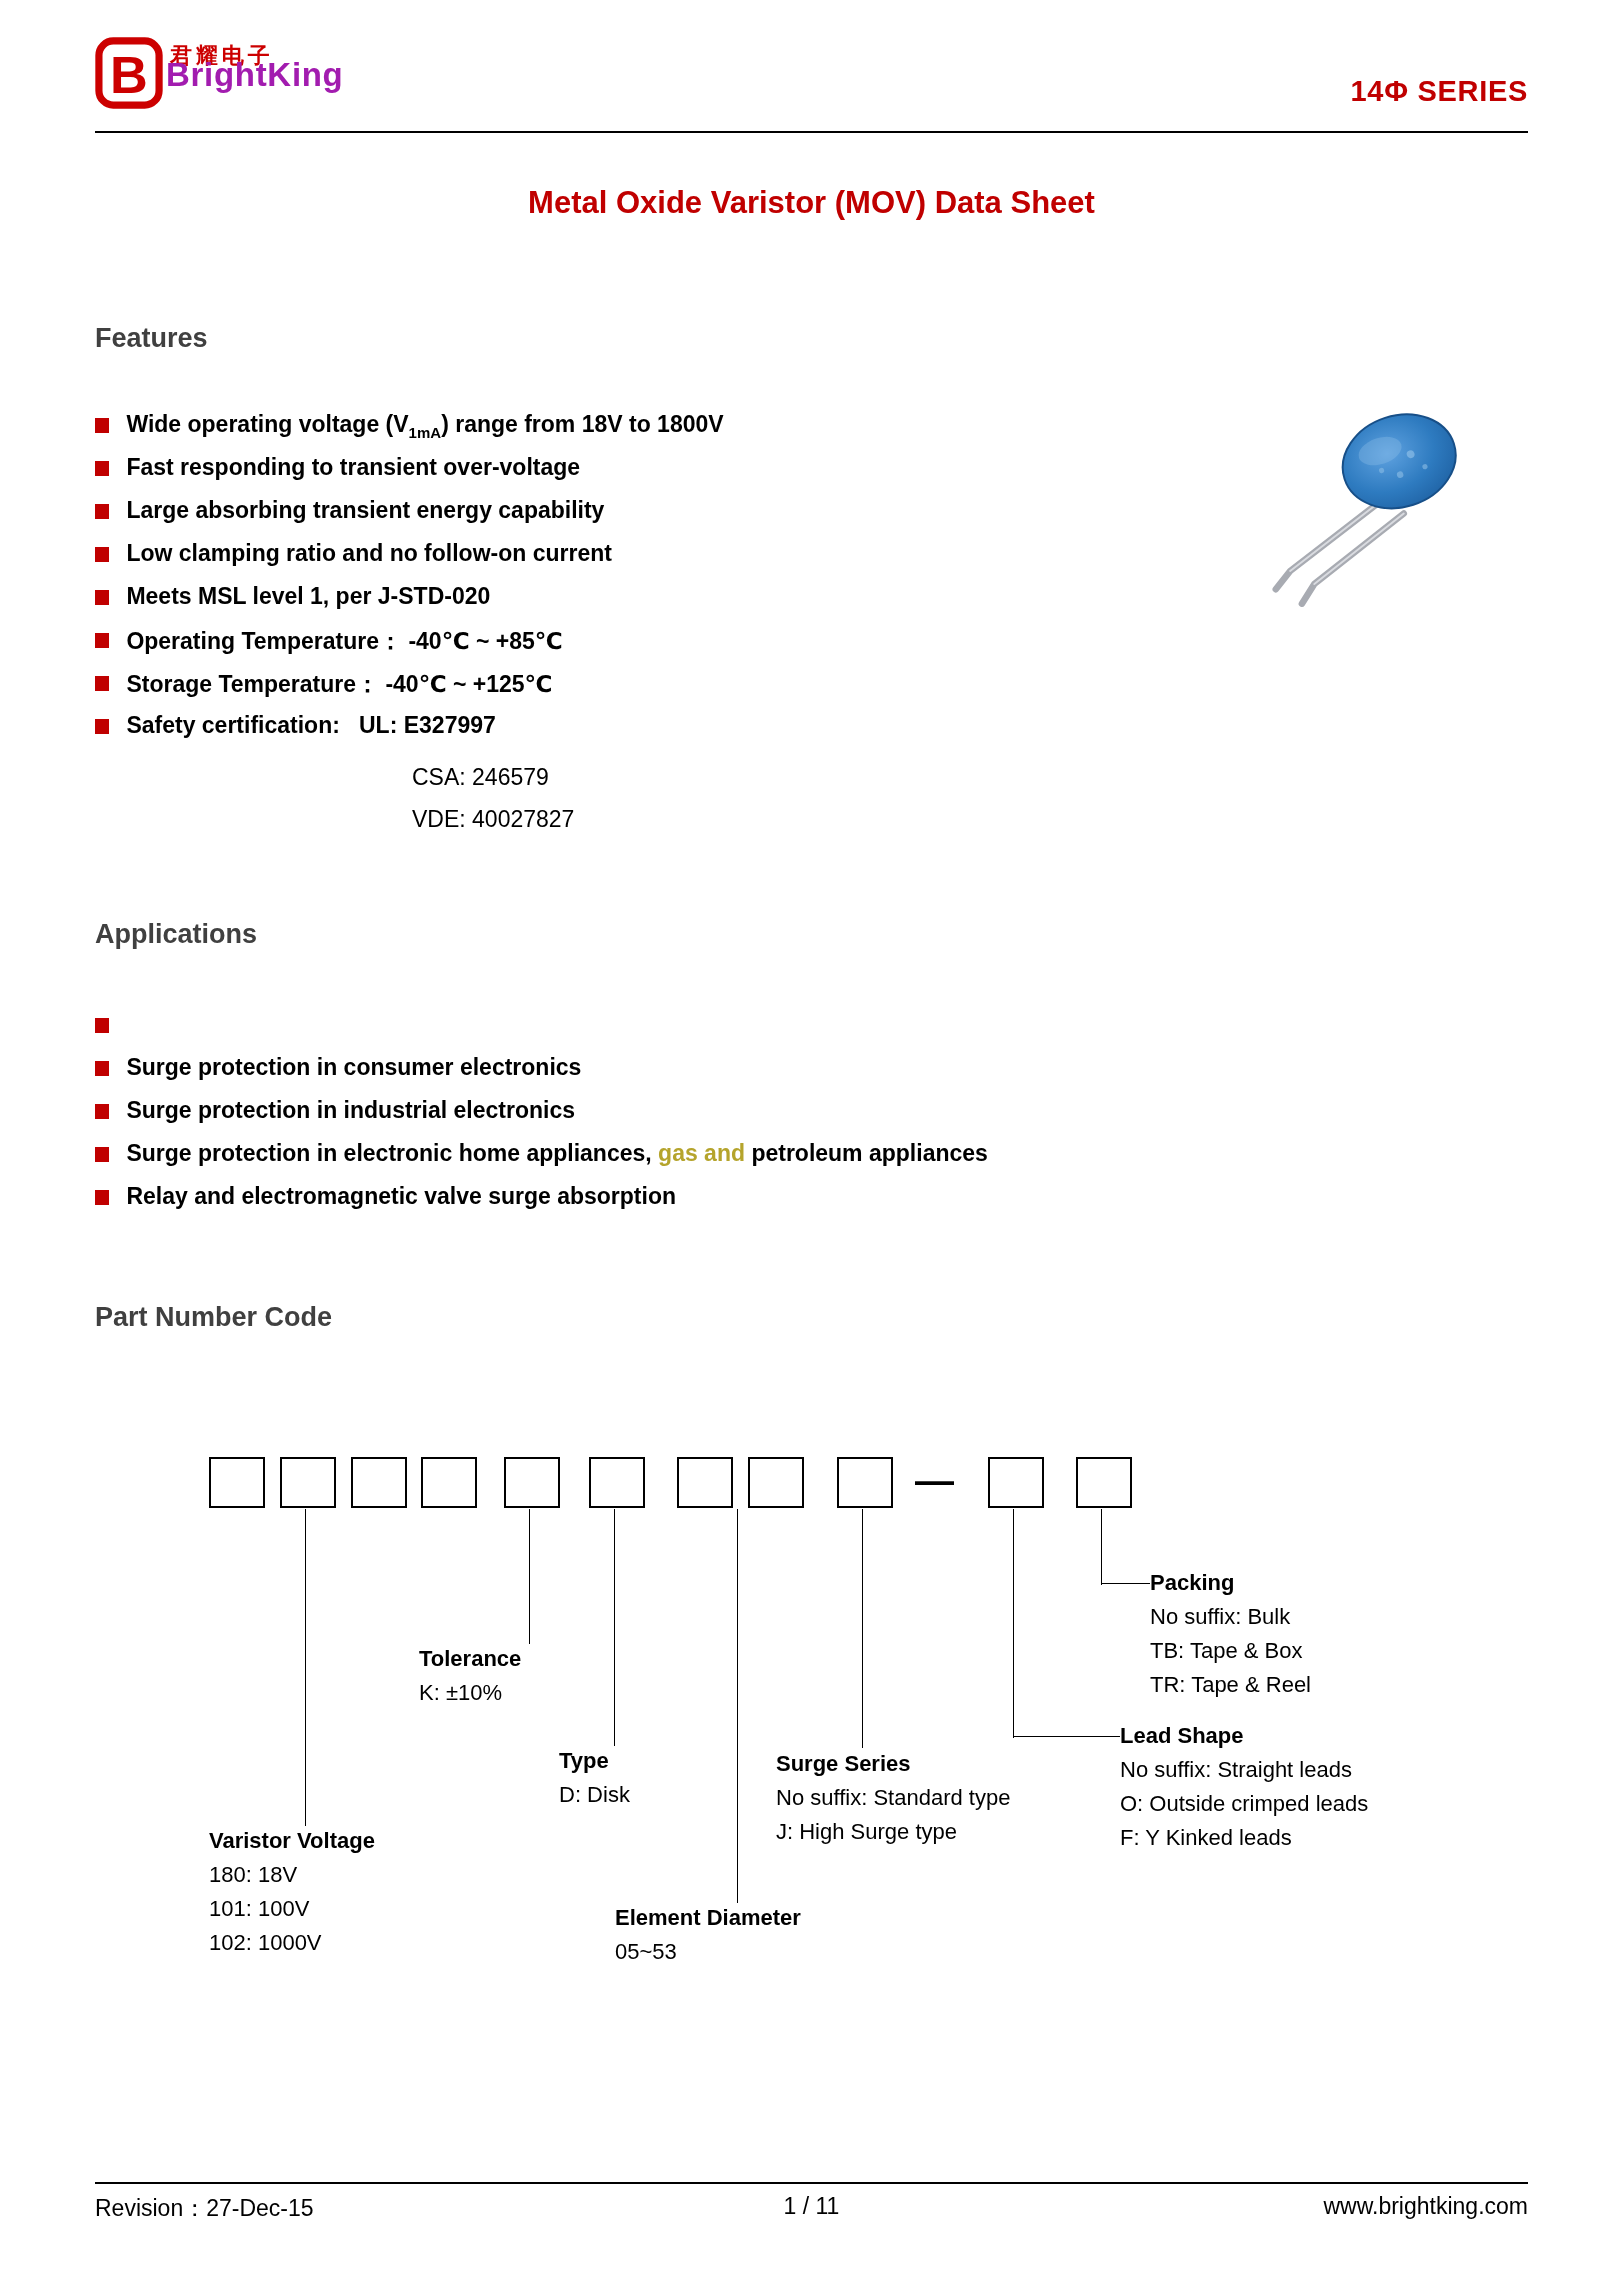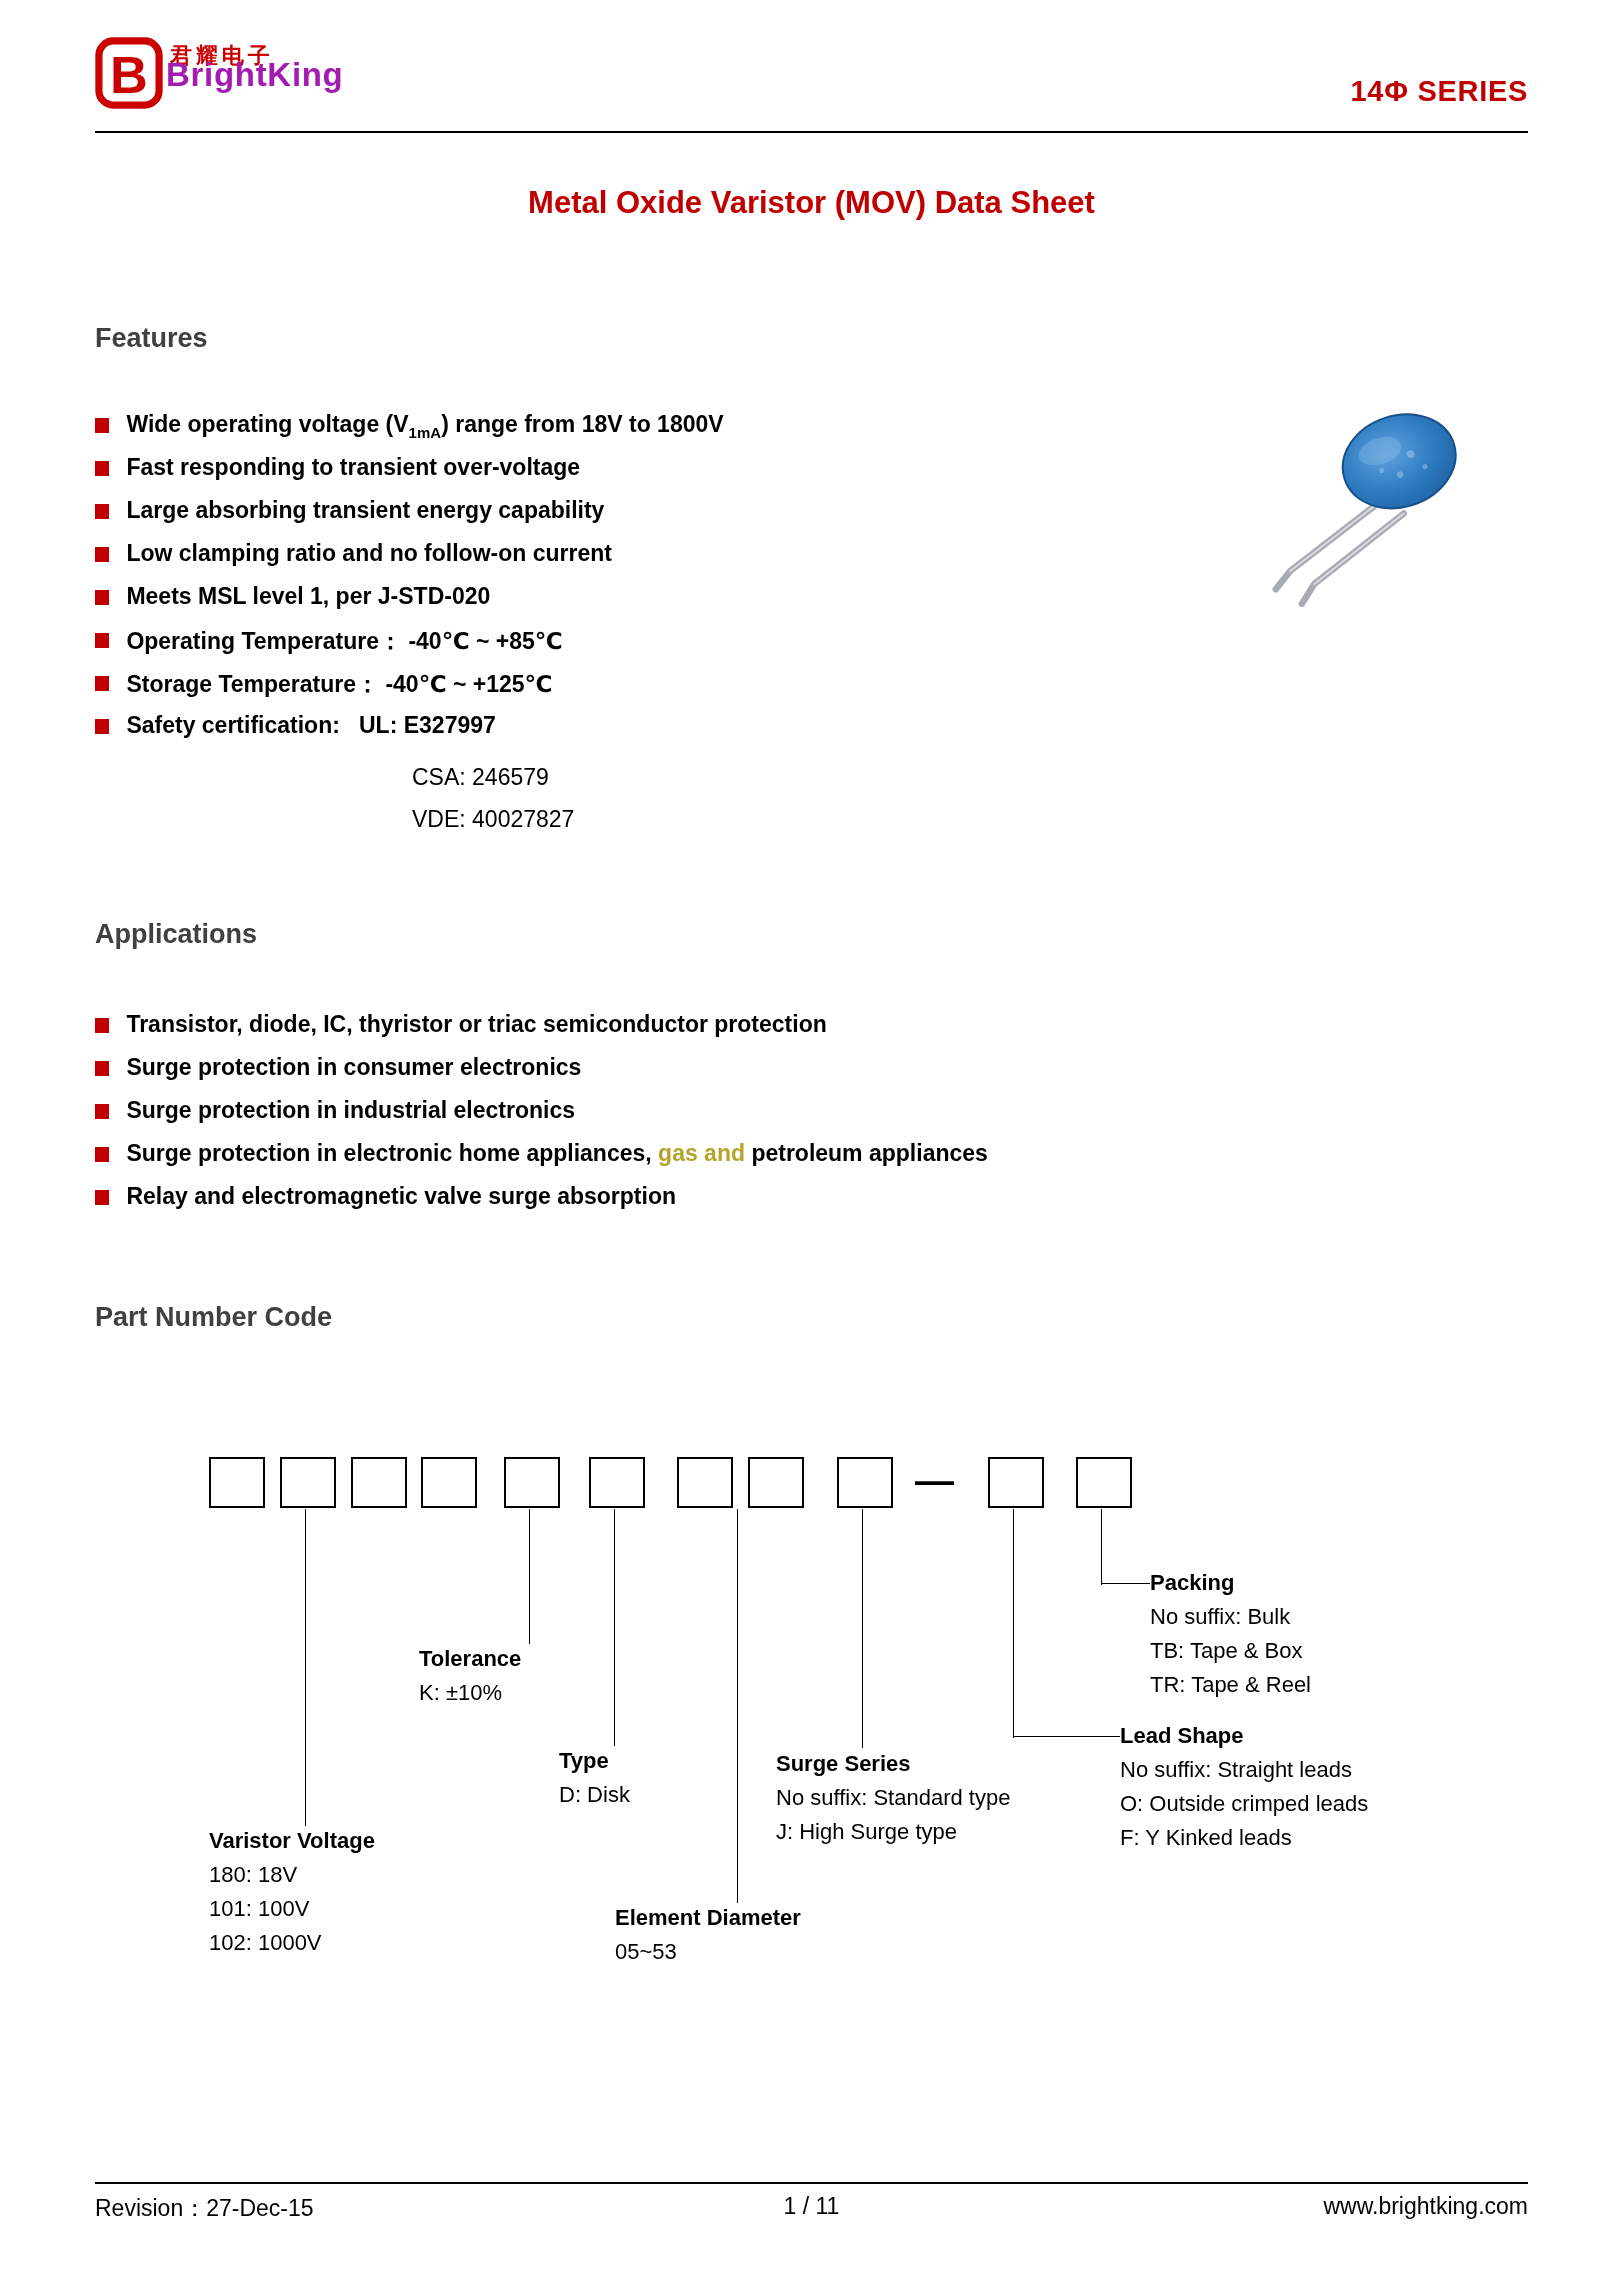--- a/index.html
+++ b/index.html
@@ -122,21 +122,20 @@
         <circle cx="255" cy="105" r="4" fill="#9ecaec" opacity="0.45"></circle>
       </g>
     </svg>
   </div>
 
   <div class="section-heading" style="top:919px;">Applications</div>
 
   <div class="list" style="top:1011px;">
     <div class="list-item">
       <span class="sq"></span>
-      <span class="txt">Transistor, diode, IC, thyristor or triac semiconductor protection</span>
     </div>
     <div class="list-item">
       <span class="sq"></span>
       <span class="txt">Surge protection in consumer electronics</span>
     </div>
     <div class="list-item">
       <span class="sq"></span>
       <span class="txt">Surge protection in industrial electronics</span>
     </div>
     <div class="list-item">

